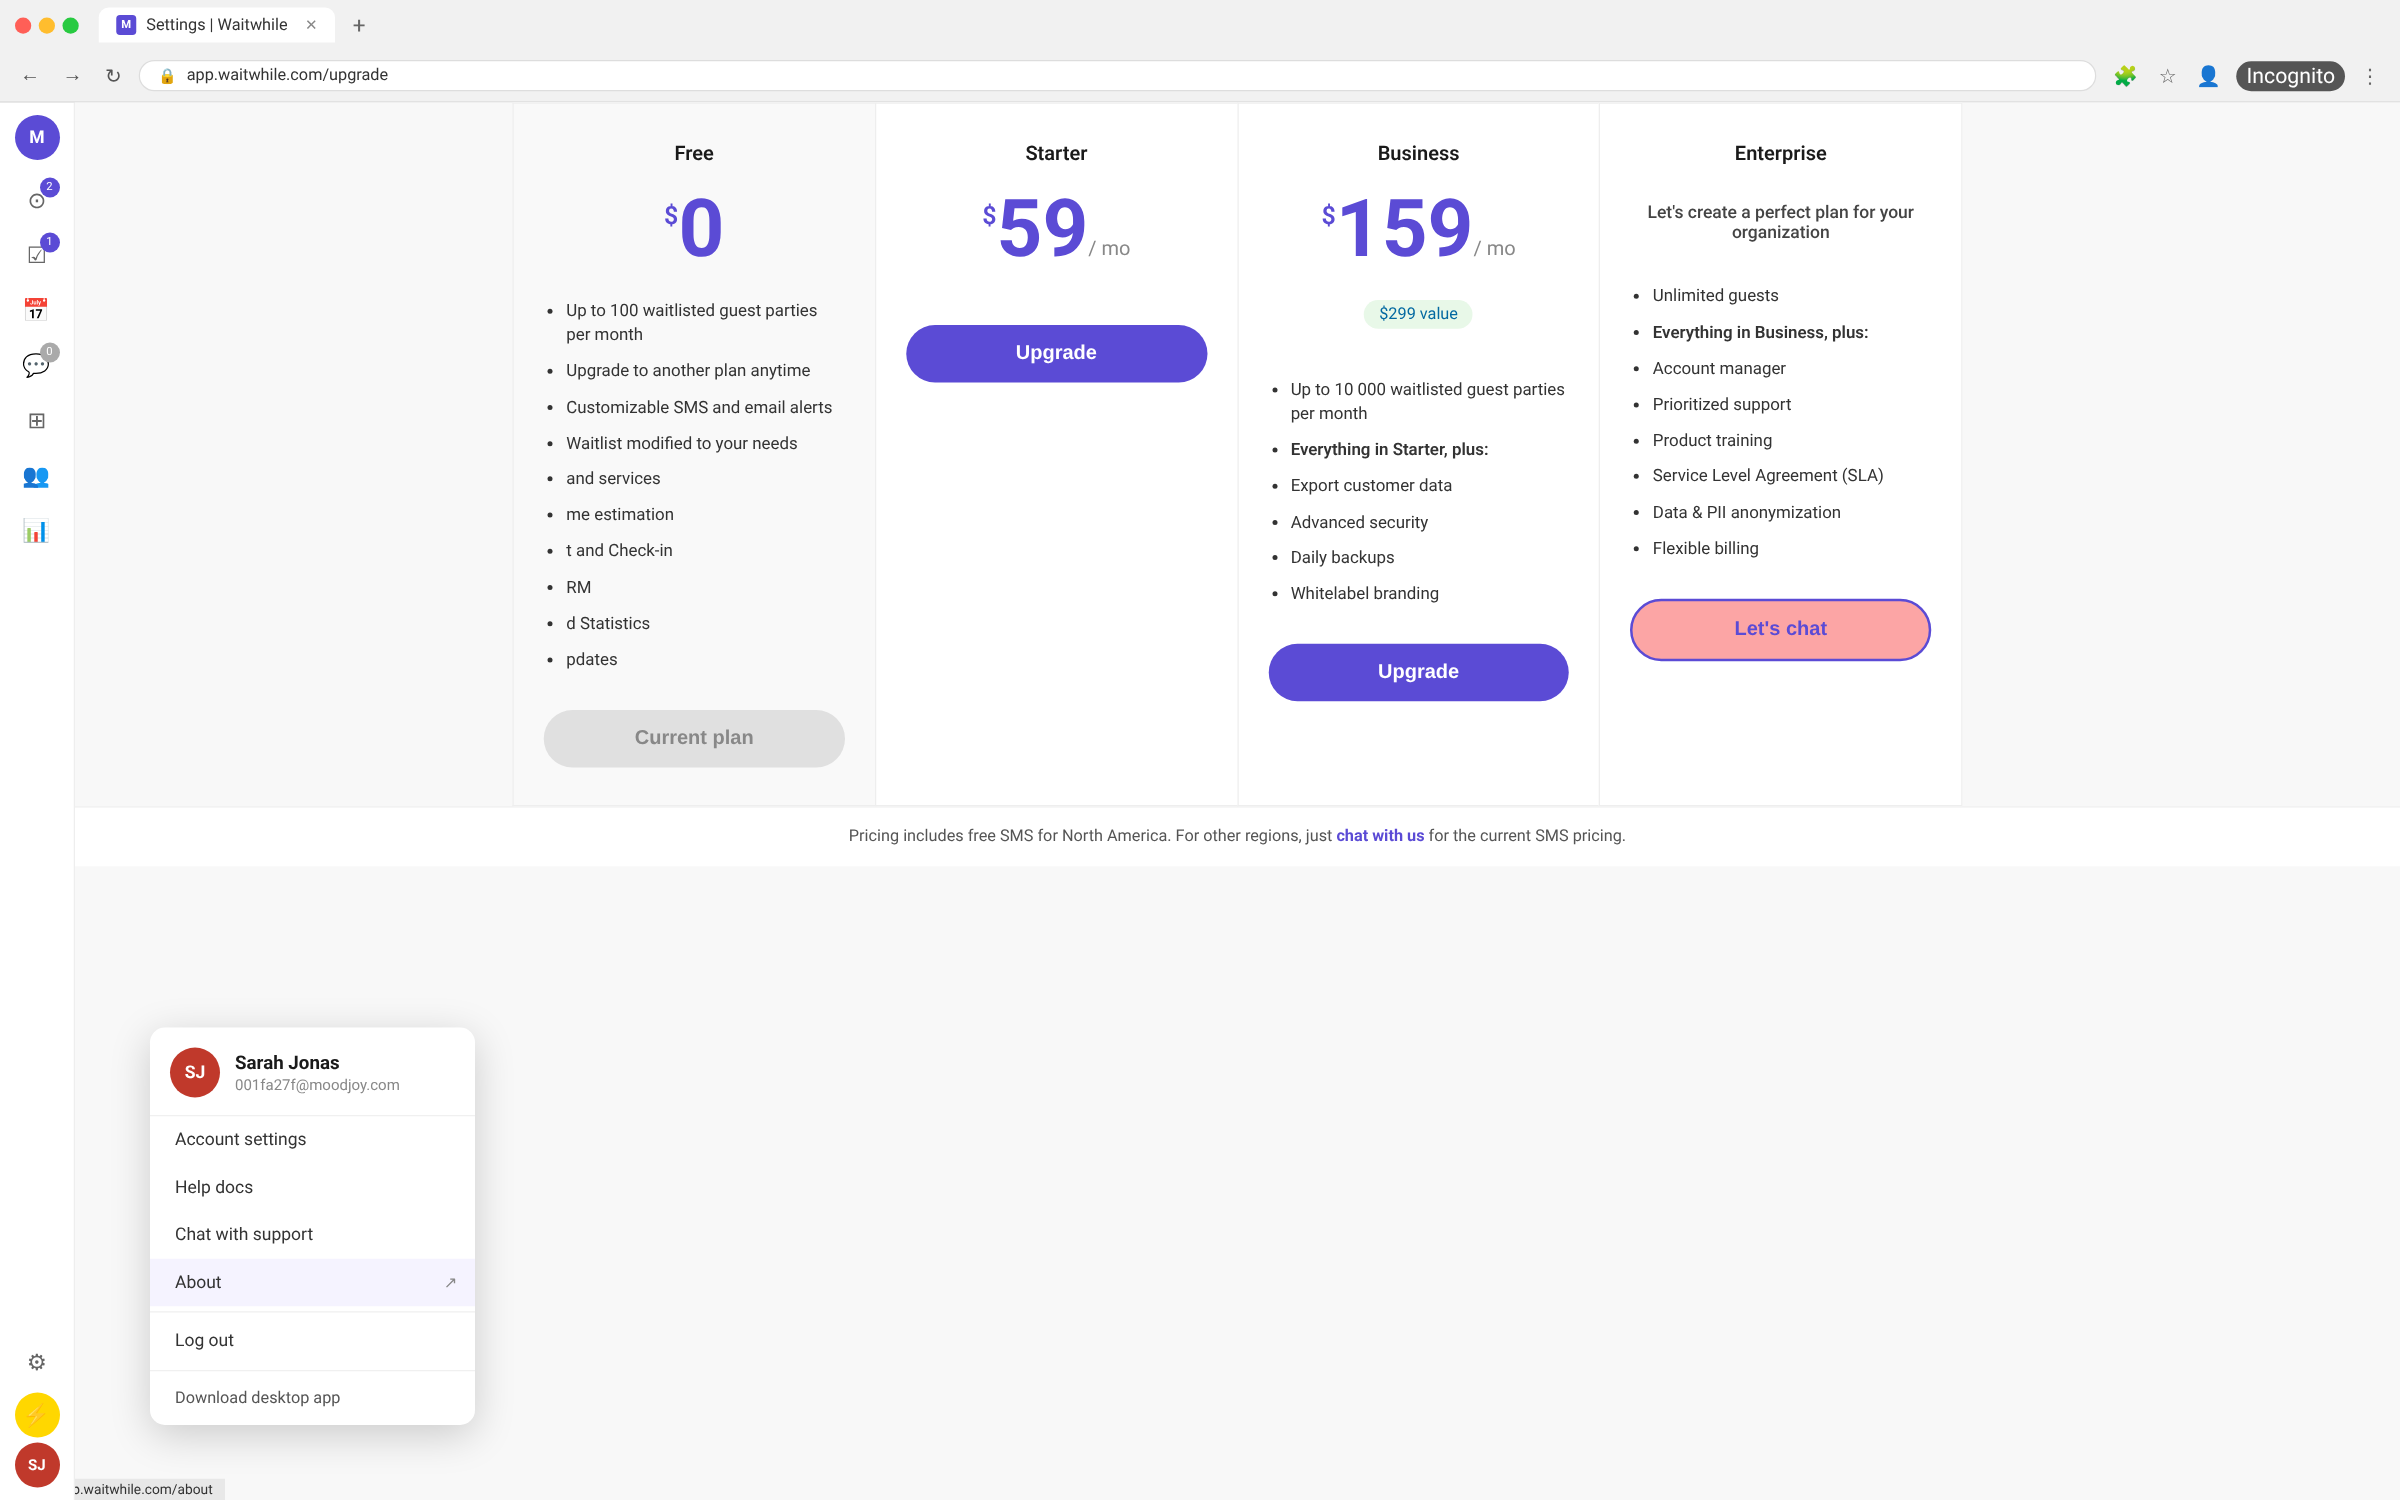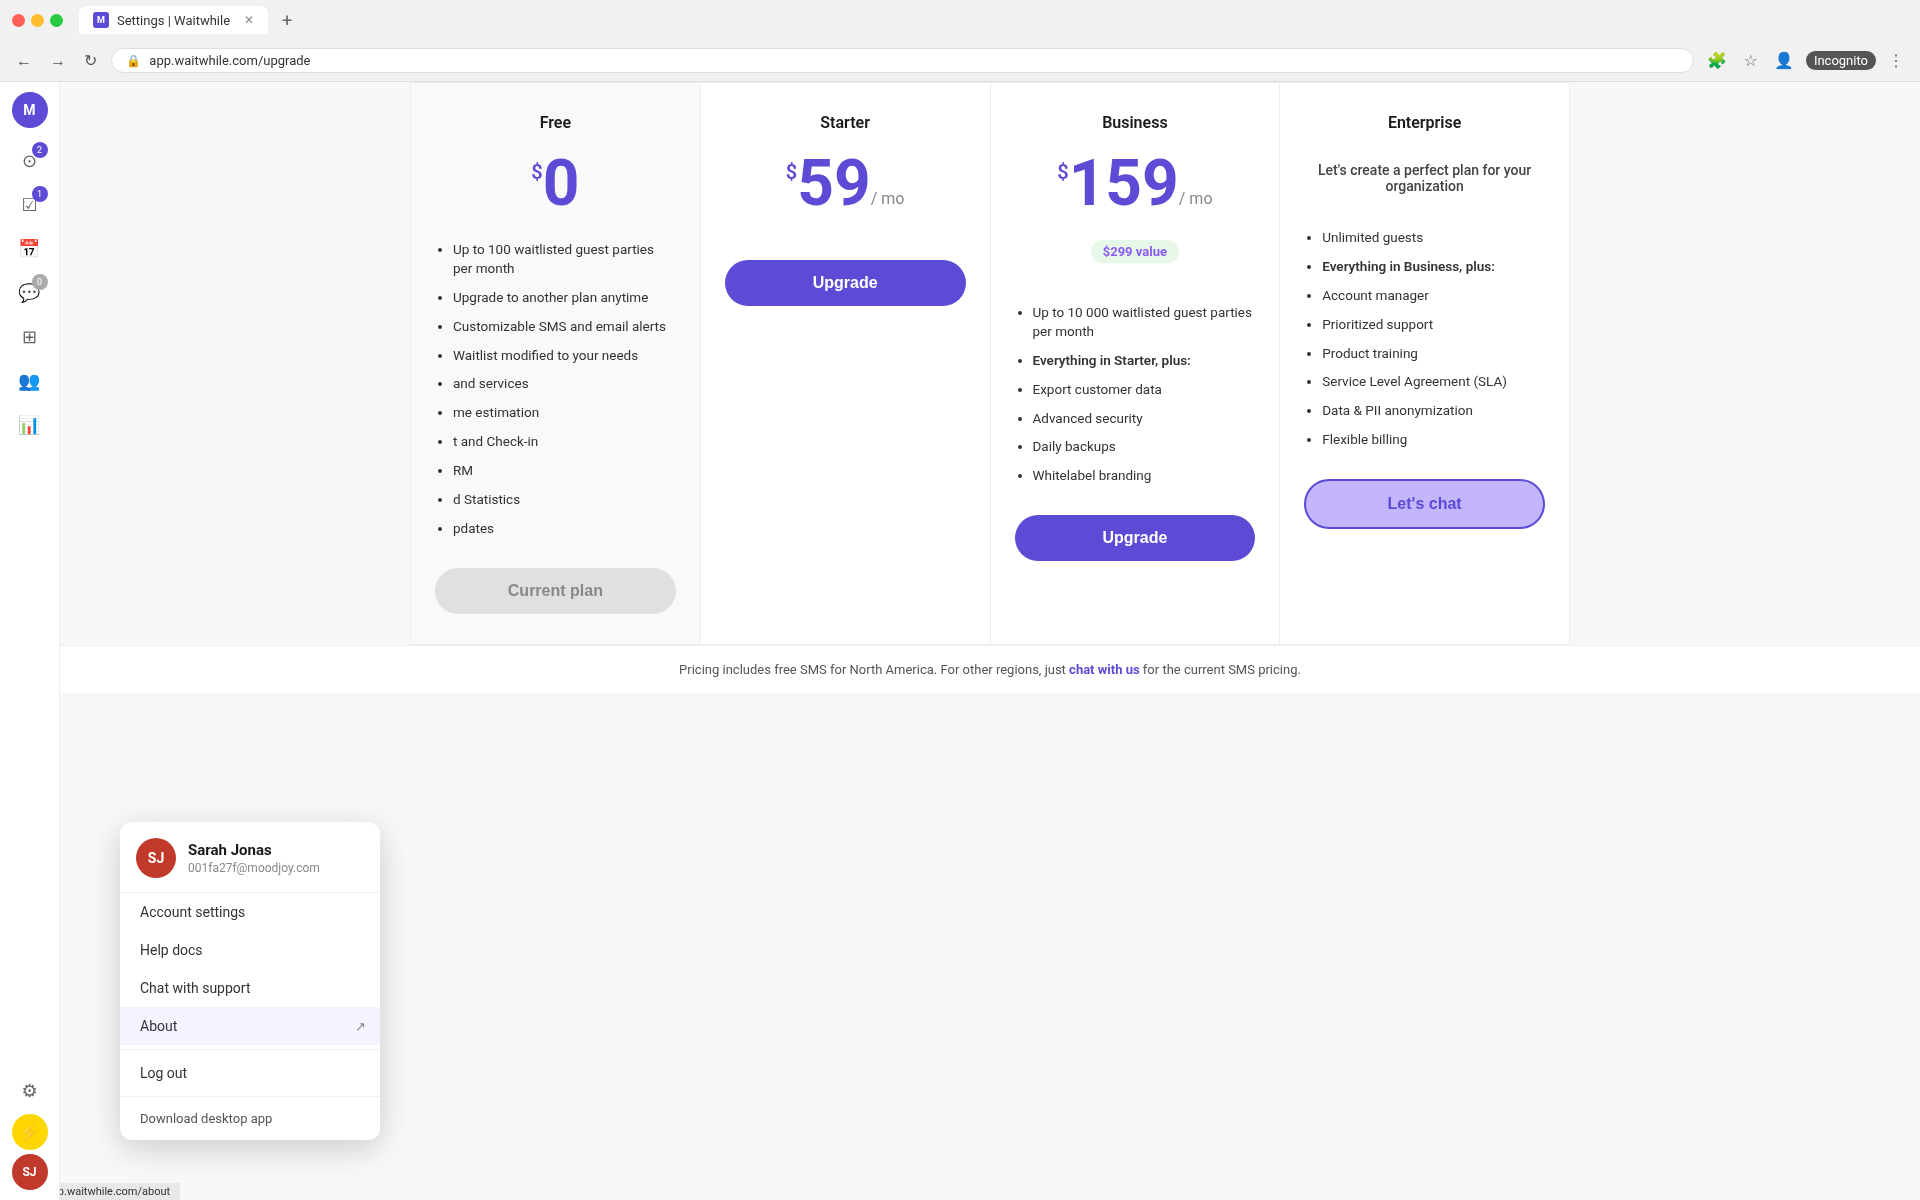--- a/index.html
+++ b/index.html
@@ -17,21 +17,21 @@
     .tab-favicon { width: 16px; height: 16px; background: #5b4bd5; border-radius: 3px; display: flex; align-items: center; justify-content: center; color: white; font-size: 9px; font-weight: bold; }
     .tab-close { color: #888; font-size: 12px; cursor: pointer; margin-left: 6px; }
     .tab-new { margin-left: 6px; color: #666; font-size: 18px; cursor: pointer; }
 
     .browser-toolbar { display: flex; align-items: center; padding: 6px 12px; gap: 10px; background: #f1f1f1; border-bottom: 1px solid #ddd; height: 42px; }
     .nav-btn { background: none; border: none; cursor: pointer; color: #555; font-size: 16px; padding: 4px; border-radius: 50%; }
     .address-bar { flex: 1; display: flex; align-items: center; background: white; border: 1px solid #ddd; border-radius: 20px; padding: 4px 14px; gap: 8px; font-size: 13px; color: #333; }
     .lock-icon { color: #666; font-size: 12px; }
     .toolbar-icons { display: flex; align-items: center; gap: 8px; color: #666; }
     .toolbar-icon { font-size: 16px; cursor: pointer; padding: 4px; border-radius: 4px; }
-    .incognito-badge { background: #555; color: white; font-size: 13px; padding: 2px 8px; border-radius: 12px; }
+    .incognito-badge { background: #555; color: white; font-size: 17px; padding: 2px 8px; border-radius: 12px; }
 
     
     .app-layout { display: flex; height: calc(1200px - 82px); }
 
     
     .sidebar { width: 60px; background: white; display: flex; flex-direction: column; align-items: center; padding: 10px 0; border-right: 1px solid #eee; gap: 4px; position: relative; z-index: 10; }
     .sidebar-avatar { width: 36px; height: 36px; border-radius: 50%; background: #5b4bd5; color: white; display: flex; align-items: center; justify-content: center; font-size: 14px; font-weight: bold; cursor: pointer; margin-bottom: 8px; }
     .sidebar-item { position: relative; width: 40px; height: 40px; display: flex; align-items: center; justify-content: center; border-radius: 8px; cursor: pointer; color: #666; font-size: 18px; }
     .sidebar-badge { position: absolute; top: 2px; right: 2px; background: #5b4bd5; color: white; font-size: 9px; width: 16px; height: 16px; border-radius: 50%; display: flex; align-items: center; justify-content: center; }
     .sidebar-spacer { flex: 1; }
@@ -45,21 +45,21 @@
     .pricing-container { display: flex; margin: 0 auto; max-width: 1200px; padding: 0 20px; }
     .pricing-col { flex: 1; background: white; border: 1px solid #eee; padding: 30px 24px; position: relative; }
     .pricing-col:not(:last-child) { border-right: none; }
     .pricing-col.free { background: #f9f9f9; }
     .pricing-col.business { background: white; }
     .plan-name { font-size: 16px; font-weight: 600; text-align: center; color: #1a1a1a; margin-bottom: 20px; }
     .price-display { text-align: center; margin-bottom: 24px; display: flex; align-items: flex-start; justify-content: center; }
     .price-dollar { font-size: 20px; color: #5b4bd5; font-weight: 600; margin-top: 8px; }
     .price-amount { font-size: 64px; font-weight: 700; color: #5b4bd5; line-height: 1; }
     .price-period { font-size: 16px; color: #888; margin-top: auto; margin-bottom: 8px; }
-    .value-badge { background: #e8f8e8; color: #8b5cf6; font-size: 13px; padding: 4px 12px; border-radius: 20px; text-align: center; display: inline-block; margin: 0 auto 20px; font-weight: bold; }
+    .value-badge { background: #e8f8e8; color: #0369a1; font-size: 13px; padding: 4px 12px; border-radius: 20px; text-align: center; display: inline-block; margin: 0 auto 20px; }
     .value-badge-wrapper { text-align: center; margin-bottom: 20px; }
     .feature-list { list-style: disc; padding-left: 18px; }
     .feature-list li { font-size: 13.5px; color: #333; margin-bottom: 10px; line-height: 1.4; }
     .feature-list li strong { font-weight: 600; }
     .plan-btn { width: 100%; padding: 14px; border-radius: 30px; font-size: 16px; font-weight: 600; cursor: pointer; border: none; margin-top: 20px; }
     .btn-free { background: #e0e0e0; color: #888; }
     .btn-upgrade { background: #5b4bd5; color: white; }
     .btn-chat { background: white; color: #5b4bd5; border: 2px solid #5b4bd5 !important; border: none; }
     .footer-text { padding: 16px 20px; font-size: 13px; color: #555; text-align: center; background: white; border-top: 1px solid #eee; }
     .footer-link { color: #5b4bd5; font-weight: 700; text-decoration: none; }
@@ -219,21 +219,21 @@
         <ul class="feature-list">
           <li>Unlimited guests</li>
           <li><strong>Everything in Business, plus:</strong></li>
           <li>Account manager</li>
           <li>Prioritized support</li>
           <li>Product training</li>
           <li>Service Level Agreement (SLA)</li>
           <li>Data &amp; PII anonymization</li>
           <li>Flexible billing</li>
         </ul>
-        <button class="plan-btn btn-chat" style="border: 2px solid #5b4bd5; background: #c4b5fd; color: #5b4bd5;">Let's chat</button>
+        <button class="plan-btn btn-chat" style="border: 2px solid #5b4bd5; background: #fca5a5; color: #5b4bd5;">Let's chat</button>
       </div>
     </div>
 
     <div class="footer-text">
       <span>Pricing includes free SMS for North America. For other regions, just</span>
       <a class="footer-link" href="#">chat with us</a>
       <span>for the current SMS pricing.</span>
     </div>
 
     <div class="popup-menu" style="position:absolute; left:60px; bottom:60px;">

